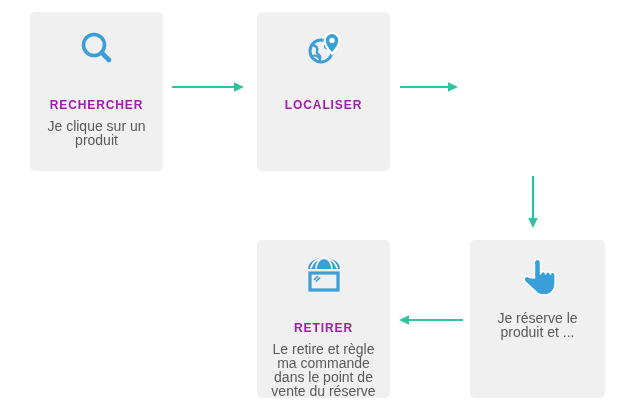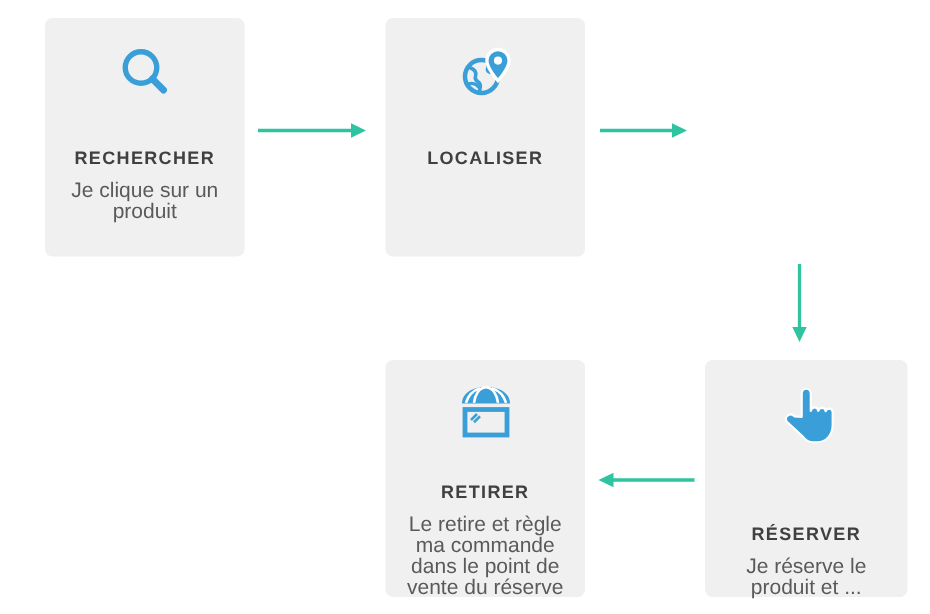--- a/index.html
+++ b/index.html
@@ -34,21 +34,21 @@
   .card-icon {
     width: 46px;
     height: 46px;
     display: flex;
     align-items: center;
     justify-content: center;
     margin-bottom: 4px;
   }
   .card-icon svg { display: block; }
   .card-title {
-    color: #404040;
+    color: #a21caf;
     font-size: 12px;
     font-weight: bold;
     letter-spacing: 0.9px;
     text-align: center;
     line-height: 14px;
     white-space: nowrap;
   }
   .card-desc {
     color: #5a5a5a;
     font-size: 14px;
@@ -139,21 +139,20 @@
     <div class="card-icon">
       <svg width="40" height="42" viewBox="0 0 40 42">
         <path d="M16.5 22V6.5c0-1.9 1.4-3.3 3-3.3s3 1.4 3 3.3V18
                  c0.4-1.6 1.3-2.4 2.6-2.4 1.3 0 2.3 0.9 2.4 2.4
                  0.4-1.4 1.3-2.1 2.5-2.1 1.3 0 2.3 0.9 2.4 2.3
                  0.4-1.2 1.2-1.8 2.3-1.8 1.4 0 2.4 1.1 2.4 2.7v8.1
                  c0 6.5-4 11.6-10.3 11.6h-2.6c-3 0-5.1-1.2-7-3.8
                  L6.6 25.2c-1-1.4-0.7-3.2 0.7-4.2 1.4-1 3.2-0.7 4.3 0.6z" fill="#3a9fd8" stroke="#ffffff" stroke-width="1.4" stroke-linejoin="round"></path>
       </svg>
     </div>
-    <div class="card-title">RÉSERVER</div>
     <div class="card-desc">Je réserve le produit et ...</div>
   </div>
 
   <div class="arrow" id="arrow-1">
     <svg width="76" height="14" viewBox="0 0 76 14">
       <line x1="0" y1="7" x2="64" y2="7" stroke="#2ec49f" stroke-width="2.2"></line>
       <path d="M62 2.2 L72 7 L62 11.8 Z" fill="#2ec49f"></path>
     </svg>
   </div>
 

